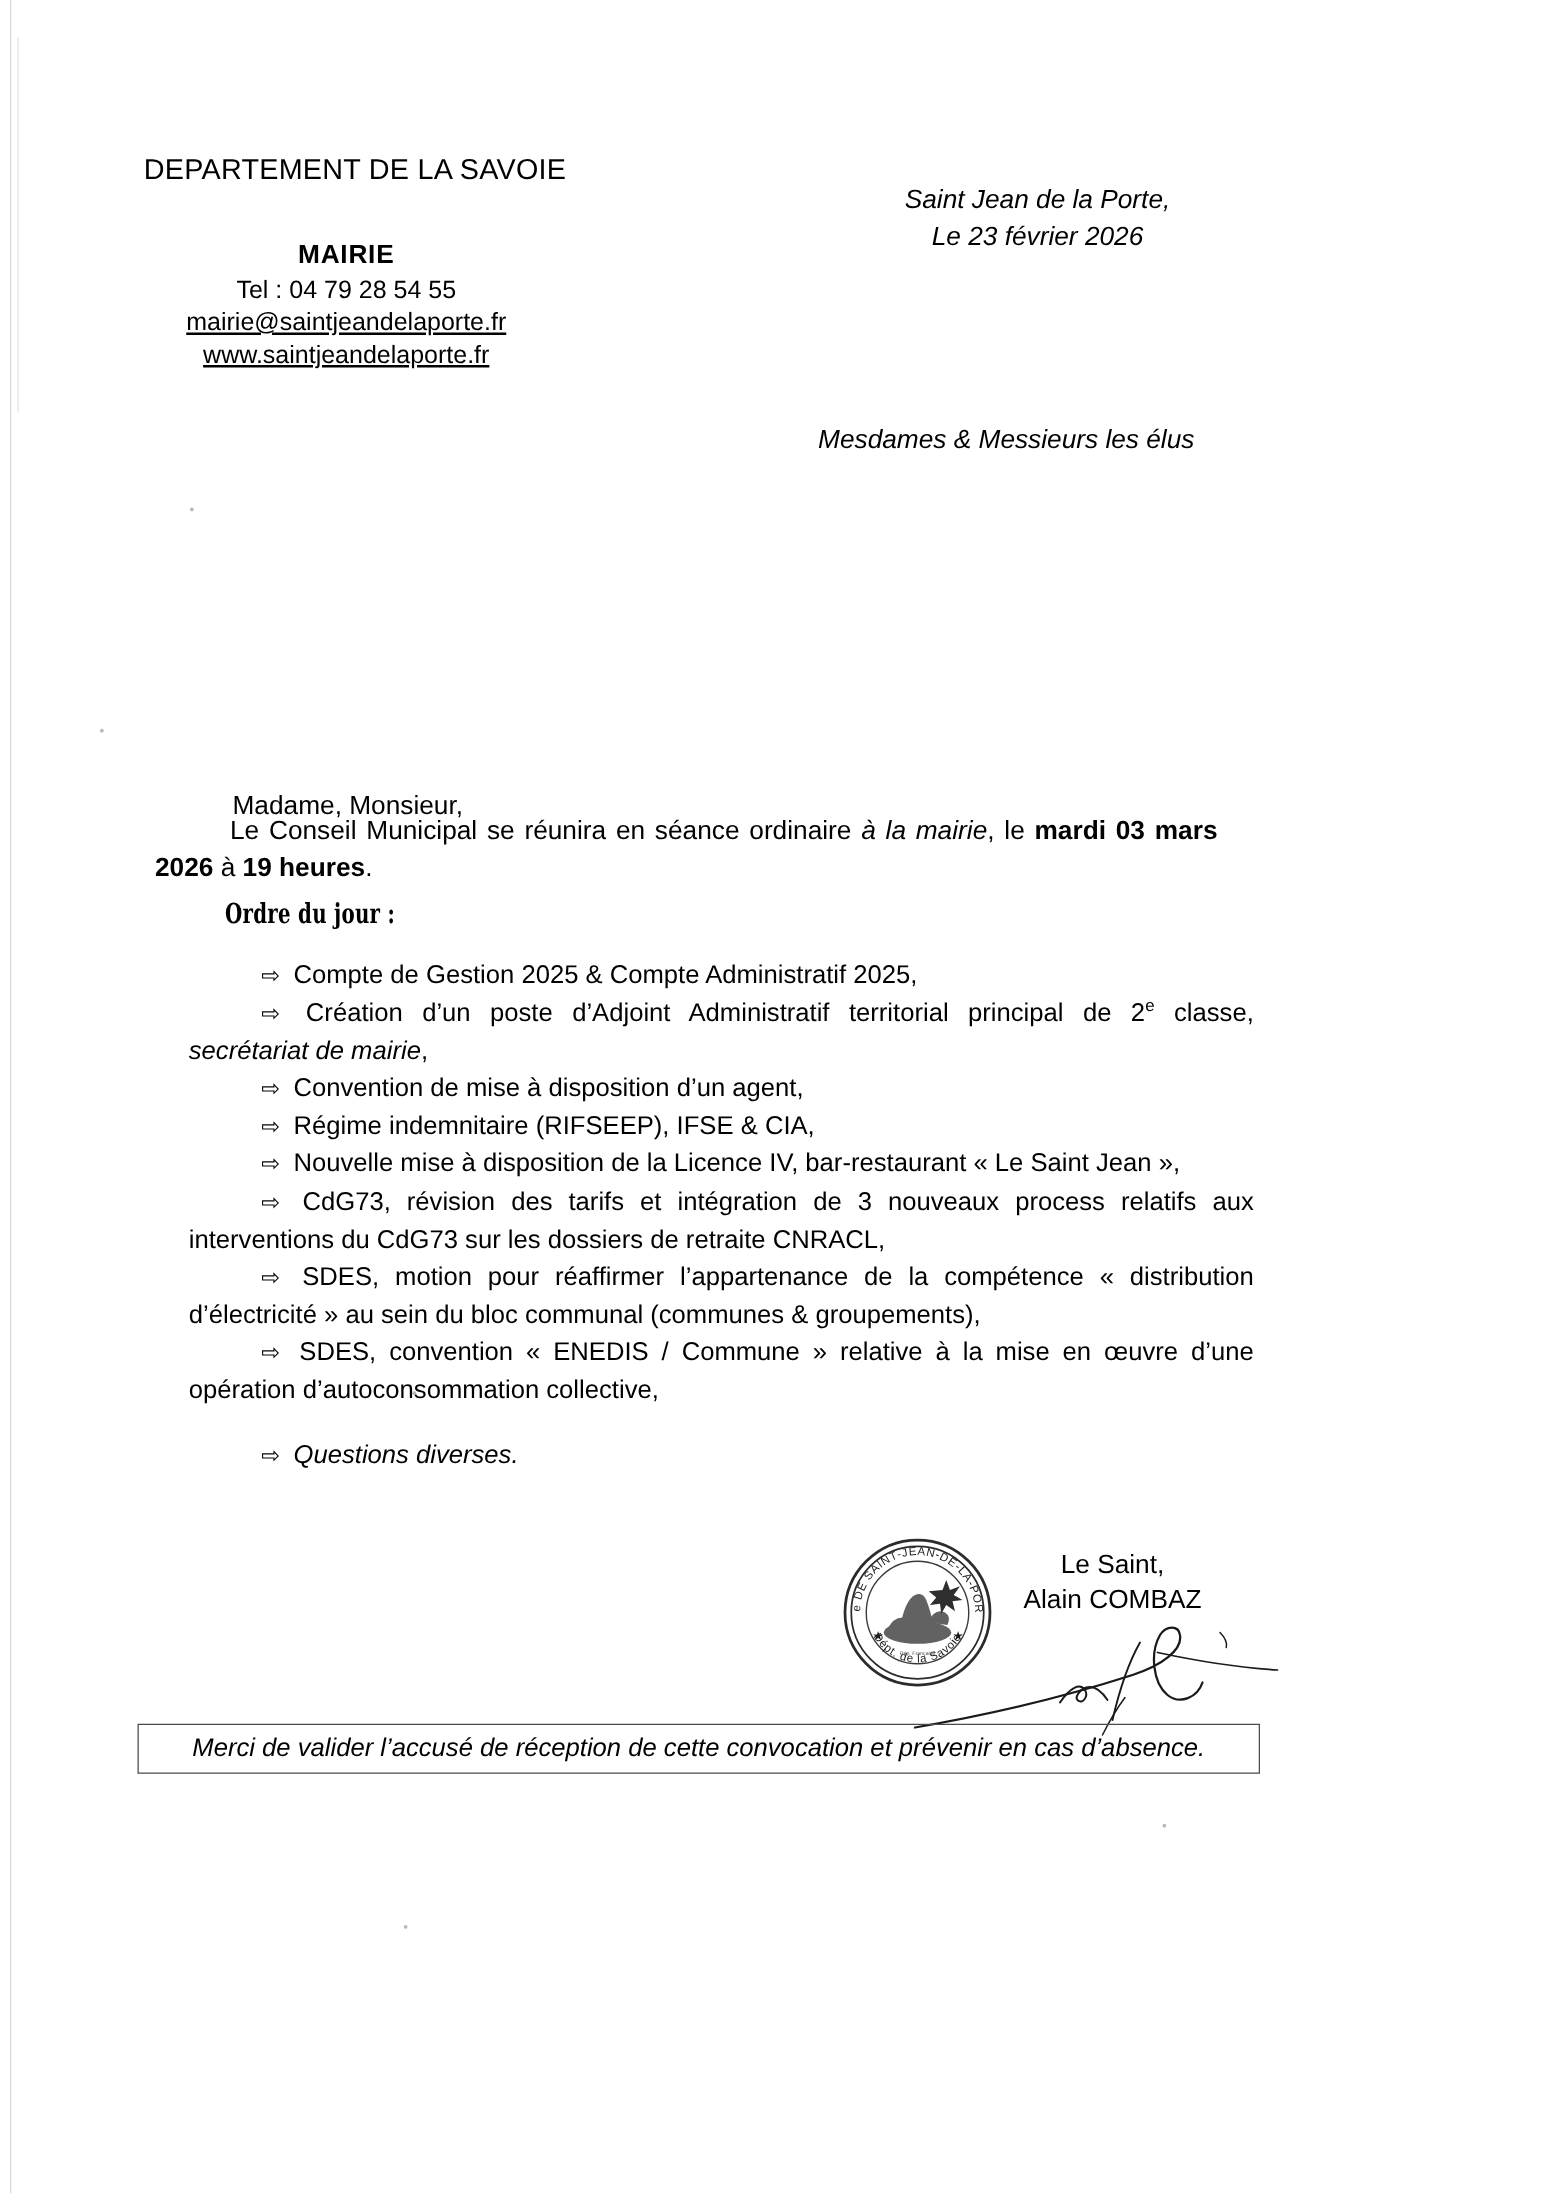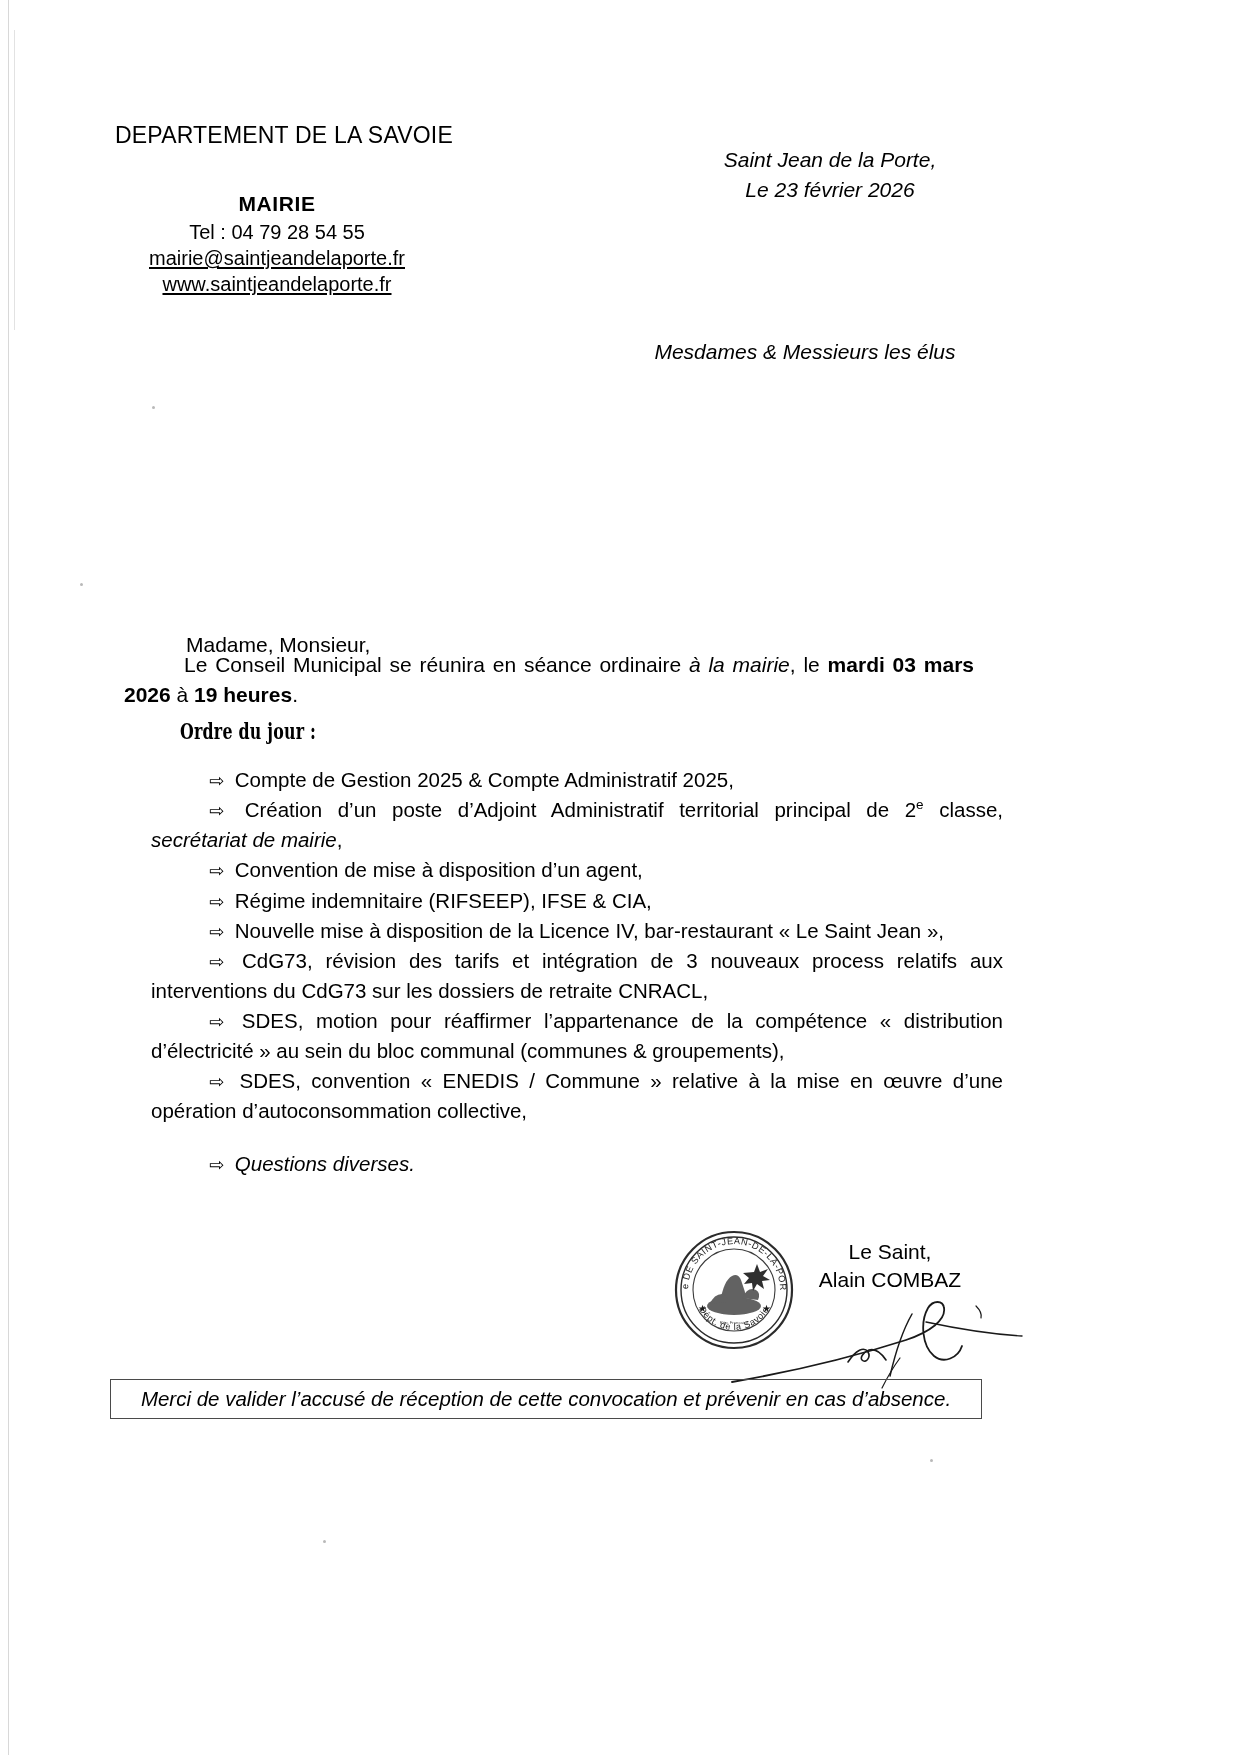--- a/index.html
+++ b/index.html
@@ -200,21 +200,21 @@
     height: 110px;
   }
 
   
   .footer-note {
     position: absolute;
     left: 110px;
     top: 1379px;
     width: 860px;
     border: 1px solid #4a4a4a;
-    padding: 7px 5px;
+    padding: 7px 18px;
     text-align: center;
     font-style: italic;
     font-size: 20.5px;
   }
   .footer-note-inner { white-space: nowrap; }
 </style>
 </head>
 <body>
 
 <div class="page">

